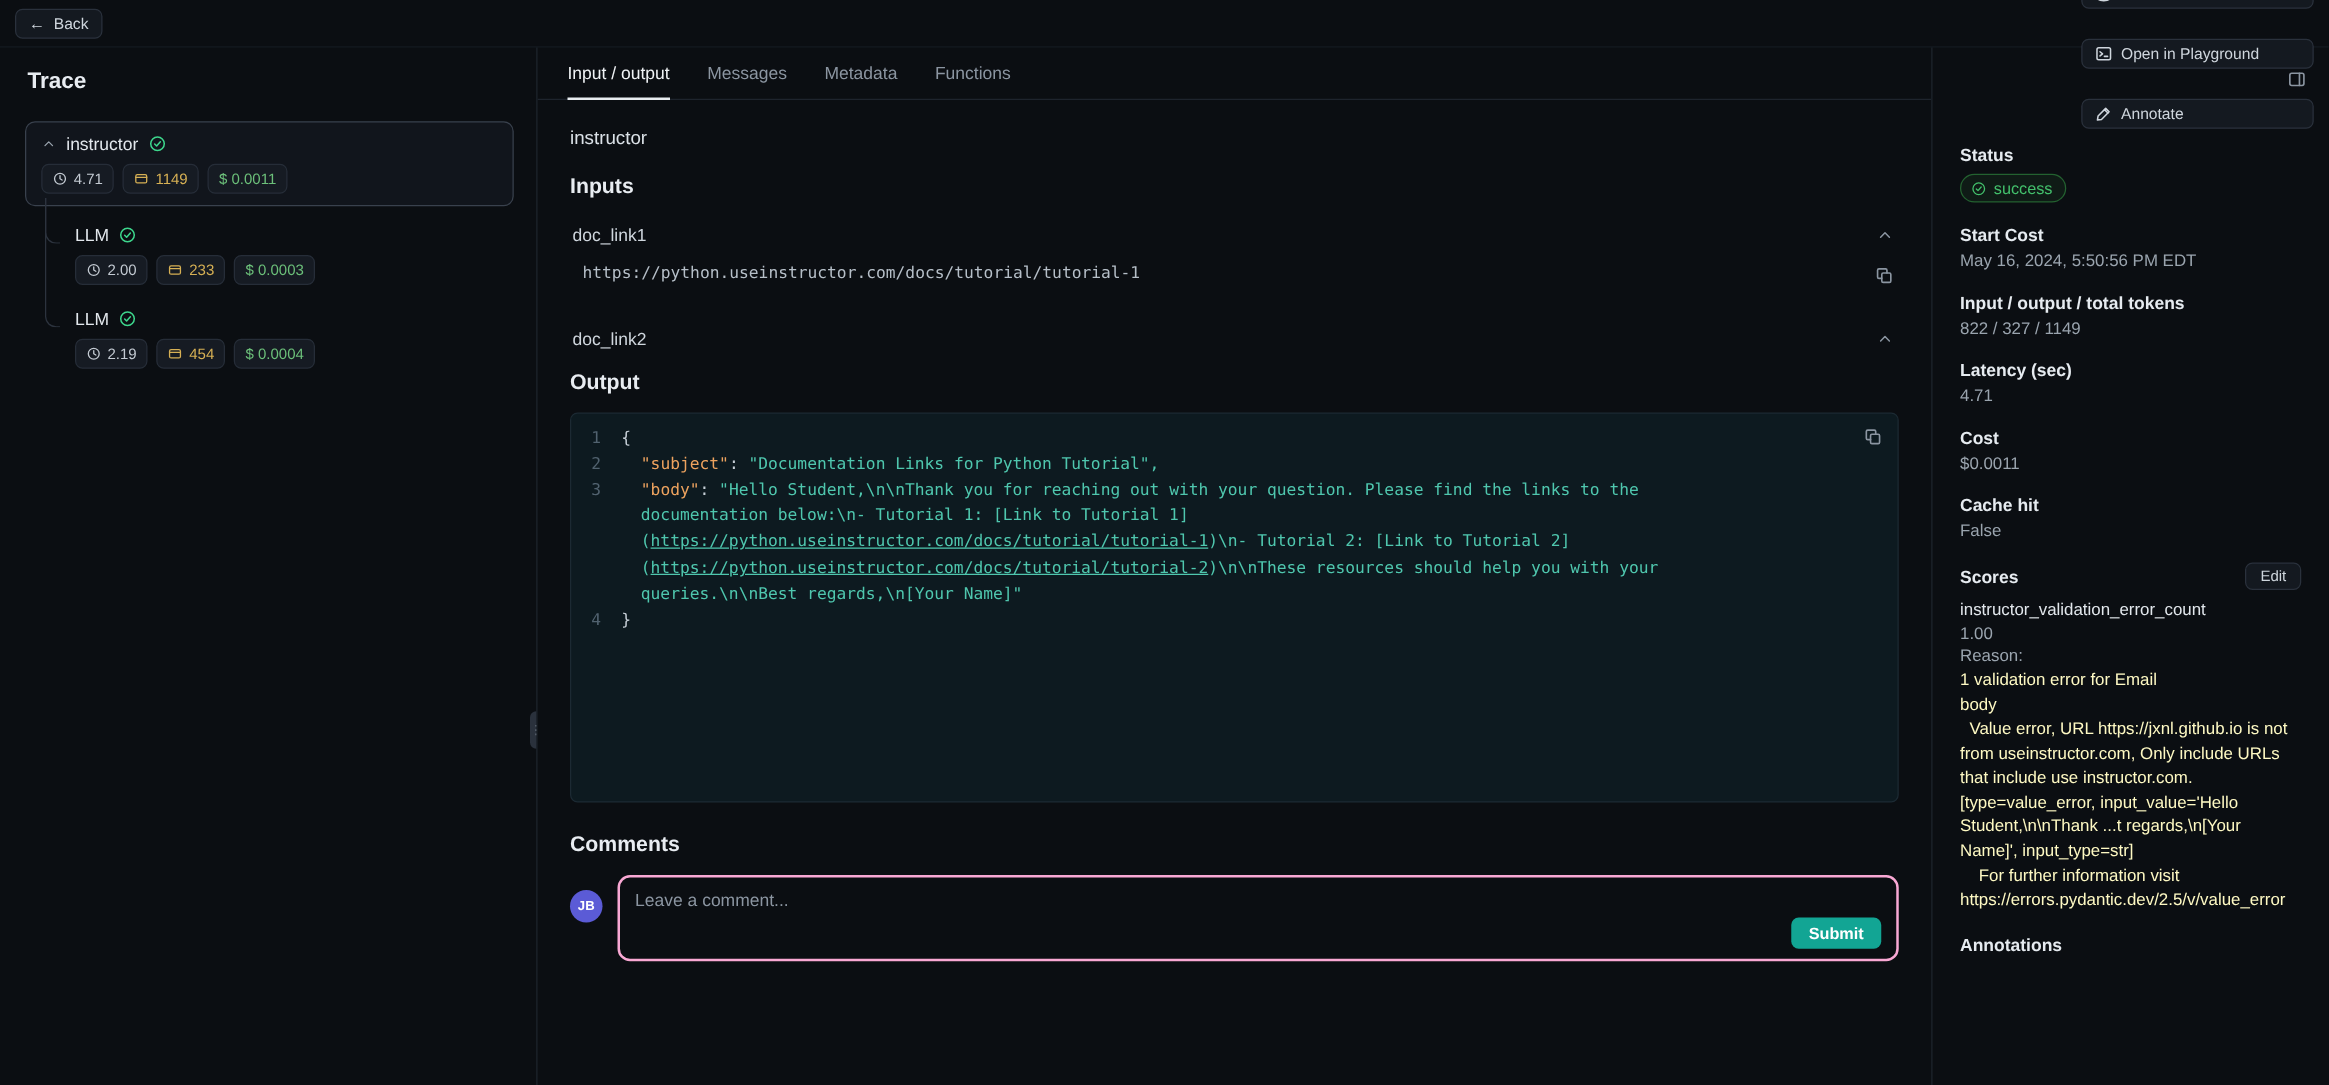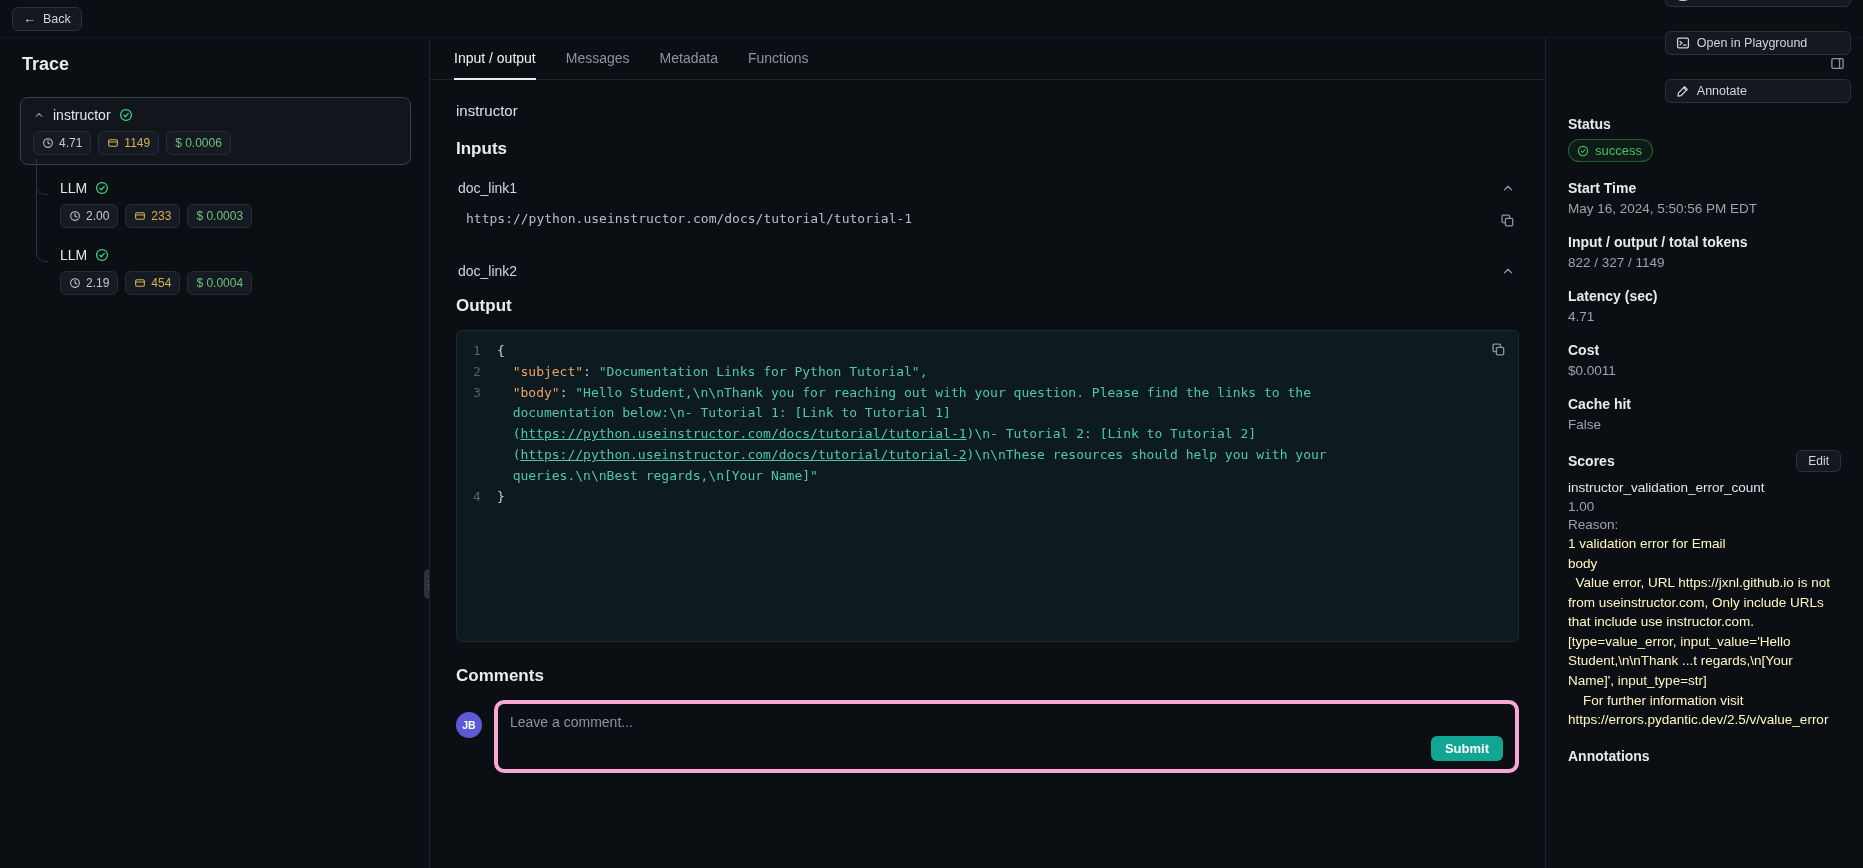--- a/index.html
+++ b/index.html
@@ -65,21 +65,21 @@
   .cline { display: flex; }
   .ln { flex: none; width: 34px; padding-left: 10px; color: #51626f; user-select: none; }
   .cc { flex: 1; max-width: 840px; padding-left: 2ch; text-indent: -2ch; white-space: pre-wrap; word-break: break-word; color: #c6cfd7; }
   .k { color: #eda35f; }
   .s { color: #4fc7ae; }
   .p { color: #c6cfd7; }
   .lnk { text-decoration: underline; }
 
   .comment-row { display: flex; gap: 12px; align-items: flex-start; justify-content: flex-end; }
   .avatar { width: 26px; height: 26px; border-radius: 50%; background: #5b5bd6; color: #fff; font-size: 10.5px; font-weight: 700; display: flex; align-items: center; justify-content: center; flex: none; margin-top: 12px; }
-  .comment-box { flex: 1; border: 4px solid #f9a8d4; border-radius: 10px; padding: 10px 12px 8px; display: flex; flex-direction: column; min-height: 64px; background: transparent; }
+  .comment-box { flex: 1; border: 2px solid #f9a8d4; border-radius: 10px; padding: 10px 12px 8px; display: flex; flex-direction: column; min-height: 64px; background: transparent; }
   .comment-box textarea { background: transparent; border: none; outline: none; resize: none; color: #dfe4e9; font-family: inherit; font-size: 14px; height: 22px; width: 100%; }
   .comment-box textarea::placeholder { color: #8b95a1; }
   .comment-actions { display: flex; justify-content: flex-end; }
   .btn-submit { background: #12a594; color: #ffffff; border: none; border-radius: 6px; padding: 5px 14px; font-size: 13px; font-weight: 600; font-family: inherit; cursor: pointer; }
 
   
   .right { position: relative; border-left: 1px solid #1e242d; padding: 14px 22px 0; overflow: hidden; }
   .panel-collapse { position: absolute; top: 16px; right: 16px; }
   .sec { margin-bottom: 18px; }
   .sec.first { margin-top: 64px; }
@@ -163,21 +163,21 @@
               <span>4.71</span>
             </span>
           <span class="badge tok">
               <svg class="ic12" viewBox="0 0 16 16">
                 <rect x="2.2" y="3.6" width="11.6" height="8.8" rx="1.6"></rect>
                 <path d="M2.2 6.6h11.6"></path>
               </svg>
               <span>1149</span>
             </span>
           <span class="badge cost">
-              <span>$ 0.0006</span>
+              <span>$ 0.0011</span>
             </span>
         </div>
       </div>
 
       <div class="children">
         <div class="node child c1">
           <div class="node-head">
             <span class="node-name">LLM</span>
             <svg class="ic14 check" viewBox="0 0 16 16">
                 <circle cx="8" cy="8" r="6.2"></circle>
@@ -340,21 +340,21 @@
       <span class="pill-success">
         <svg class="ic12" viewBox="0 0 16 16">
             <circle cx="8" cy="8" r="6.2"></circle>
             <path d="M5.4 8.2l1.8 1.8 3.4-3.8"></path>
           </svg>
         <span>success</span>
       </span>
     </div>
 
     <div class="sec">
-      <div class="sec-label">Start Time</div>
+      <div class="sec-label">Start Cost</div>
       <div class="sec-value">May 16, 2024, 5:50:56 PM EDT</div>
     </div>
 
 
     <div class="sec">
       <div class="sec-label">Input / output / total tokens</div>
       <div class="sec-value">822 / 327 / 1149</div>
     </div>
 
     <div class="sec">

